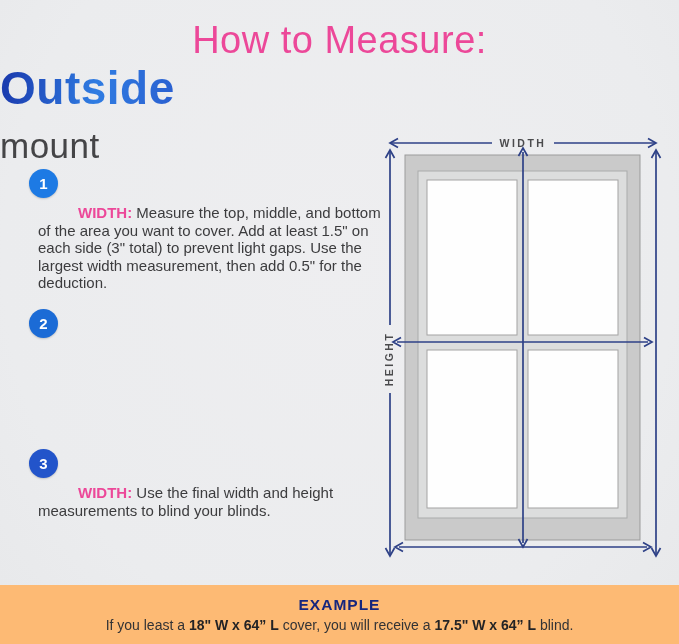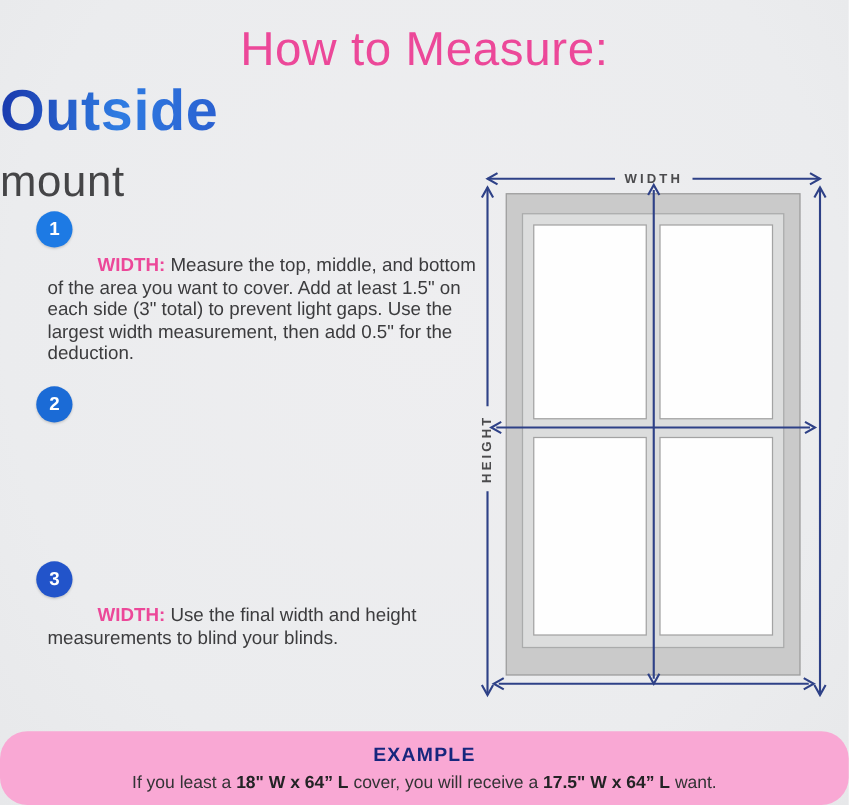--- a/index.html
+++ b/index.html
@@ -58,21 +58,21 @@
   .frame-inner { fill:#dcdddd; stroke:#aaabab; stroke-width:1; }
   .pane { fill:#fefefe; stroke:#a3a3a3; stroke-width:1; }
   .diag-label {
     font-family:"Liberation Sans", sans-serif; font-size:10.5px; font-weight:700;
     letter-spacing:2.5px; fill:#4b4b4d;
   }
 
   
   .example {
     position:absolute; left:0; top:585px; width:679px; height:59px;
-    background:#f9a8d4; text-align:center;border-radius:22px;
+    background:#fdba74; text-align:center;
   }
   .example-heading {
     margin-top:11px; font-size:15.5px; font-weight:700;
     letter-spacing:1px; color:var(--example-navy);
   }
   .example-line { margin-top:3px; font-size:14px; color:#333335; }
   .example-line b { font-weight:700; color:#232325; }
 </style>
 </head>
 <body>
@@ -152,14 +152,14 @@
 
   <g>
     <line class="arw" x1="29" y1="419" x2="277" y2="419"></line>
     <polyline class="arw" points="33,414.5 25,419 33,423.5"></polyline>
     <polyline class="arw" points="273,414.5 281,419 273,423.5"></polyline>
   </g>
 </svg>
 
 <div class="example">
   <div class="example-heading">EXAMPLE</div>
-  <div class="example-line"><span>If you least a </span><b>18" W x 64” L</b><span> cover, you will receive a </span><b>17.5" W x 64” L</b><span> want.</span></div>
+  <div class="example-line"><span>If you least a </span><b>18" W x 64” L</b><span> cover, you will receive a </span><b>17.5" W x 64” L</b><span> blind.</span></div>
 </div>
 
 </body></html>

